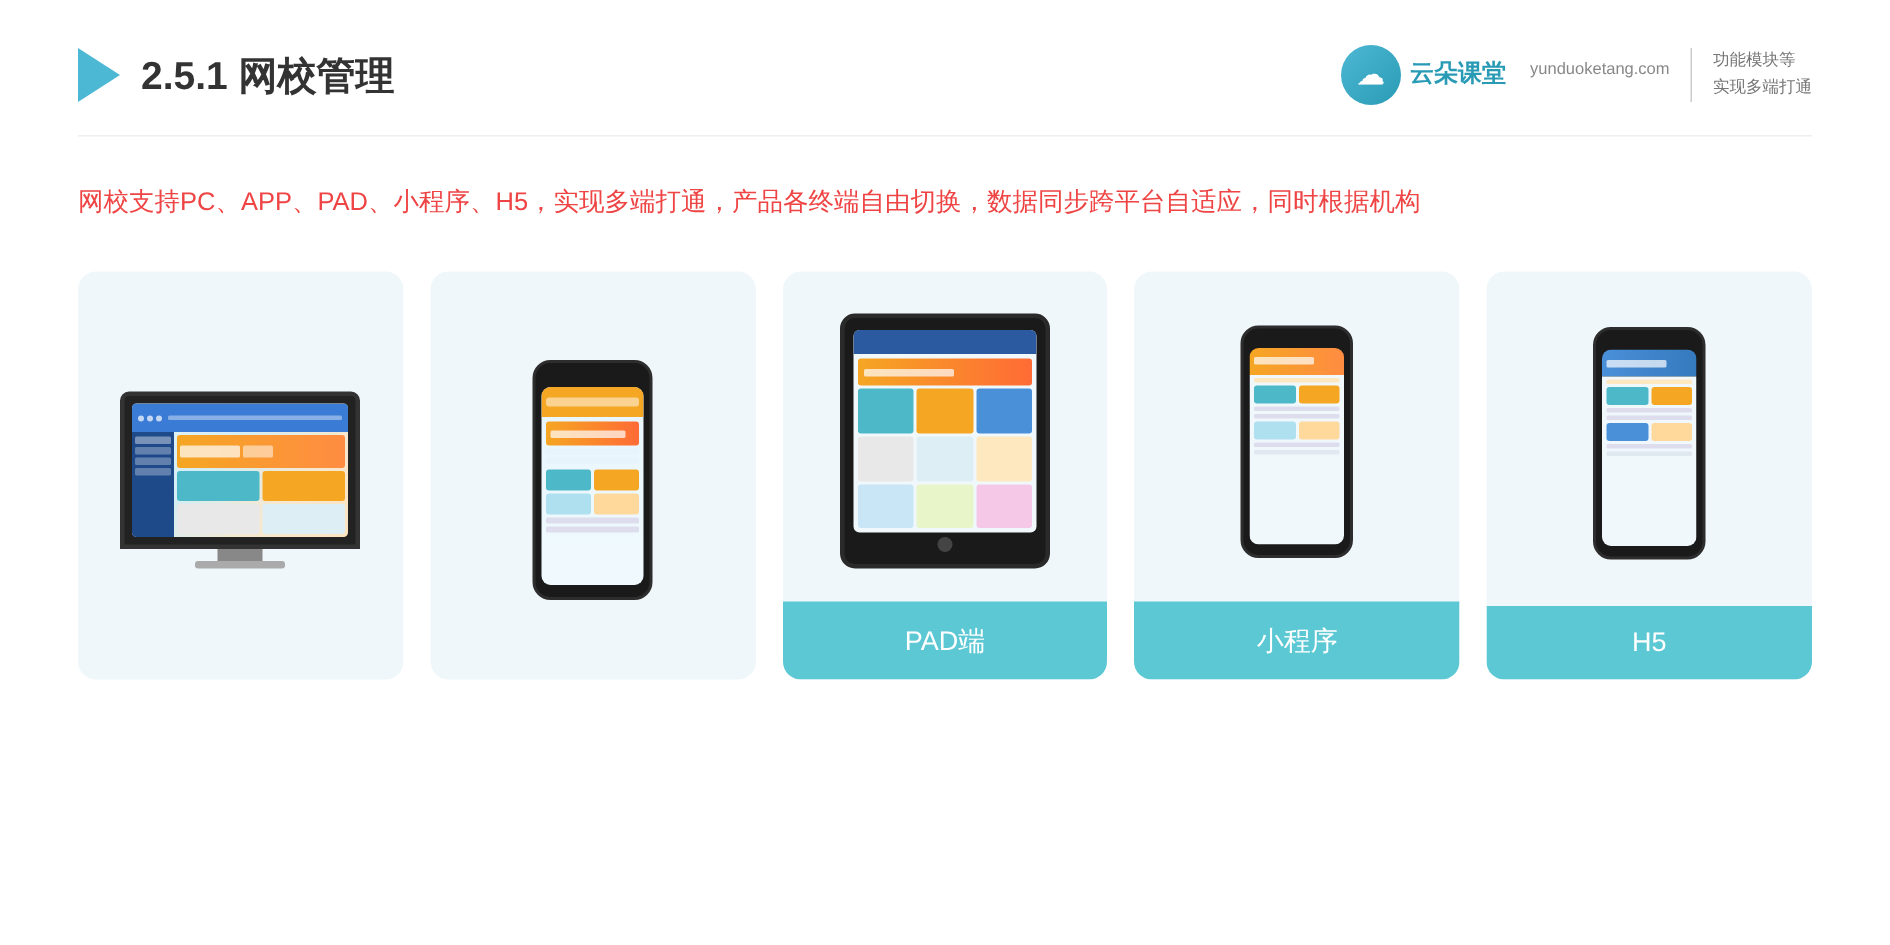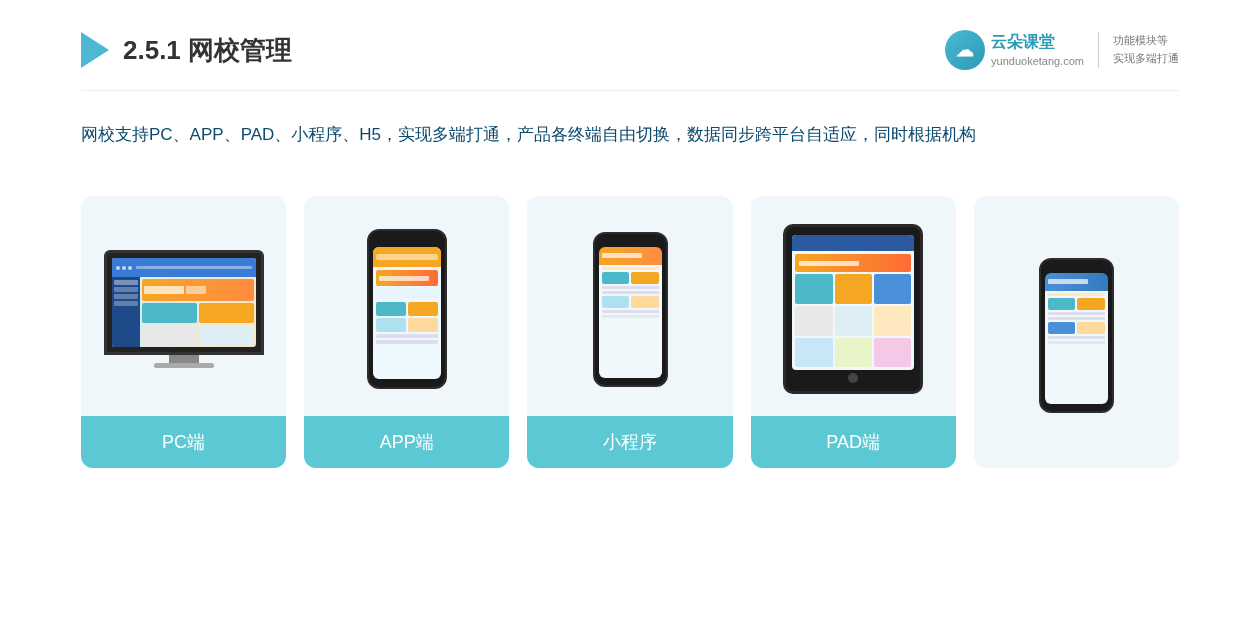--- a/index.html
+++ b/index.html
@@ -9,21 +9,21 @@
       background: #fff;
       font-family: "Microsoft YaHei", "PingFang SC", sans-serif;
       overflow: hidden;
     }
 
     .page {
       width: 1260px;
       height: 488px;
       background: #fff;
       position: relative;
-      padding: 30px 81px;
+      padding: 30px 52px;
     }
 
     
     .header {
       display: flex;
       align-items: center;
       justify-content: space-between;
       padding-bottom: 20px;
       border-bottom: 1px solid #eee;
       margin-bottom: 28px;
@@ -72,24 +72,25 @@
       display: flex;
       align-items: center;
       justify-content: center;
       color: white;
       font-size: 18px;
       font-weight: bold;
     }
 
     .brand-text {
       display: flex;
-      flex-direction: column;
+      flex-direction: row;
       font-size: 11px;
       color: #555;
       line-height: 1.4;
+      gap: 16px;
     }
 
     .brand-name {
       font-size: 16px;
       color: #2a9bb5;
       font-weight: bold;
     }
 
     .divider-line {
       width: 1px;
@@ -100,23 +101,23 @@
 
     .brand-slogan {
       font-size: 11px;
       color: #777;
       line-height: 1.6;
     }
 
     
     .description {
       font-size: 17px;
-      color: #0c4a6e;
+      color: #ef4444;
       line-height: 1.9;
-      margin-bottom: 45px;
+      margin-bottom: 30px;
     }
 
     
     .cards-container {
       display: flex;
       gap: 18px;
       justify-content: space-between;
     }
 
     .card {
@@ -440,21 +441,20 @@
                     <div style="background:#ddeef5; border-radius:2px;"></div>
                   </div>
                 </div>
               </div>
             </div>
           </div>
           <div class="pc-stand"></div>
           <div class="pc-base"></div>
         </div>
       </div>
-      <div class="card-label">PC端</div>
     </div>
 
     <div class="card">
       <div class="card-image-area">
         <div class="phone-mockup">
           <div class="phone-notch"></div>
           <div class="phone-screen">
             <div class="phone-screen-top color-orange">
               <div style="width:100%; height:6px; background:rgba(255,255,255,0.5); border-radius:2px;"></div>
             </div>
@@ -469,50 +469,20 @@
                 <div class="phone-grid-item color-orange"></div>
                 <div class="phone-grid-item color-light-blue"></div>
                 <div class="phone-grid-item color-light-orange"></div>
               </div>
               <div class="phone-row"></div>
               <div class="phone-row"></div>
             </div>
           </div>
         </div>
       </div>
-      <div class="card-label">APP端</div>
-    </div>
-
-    <div class="card">
-      <div class="card-image-area">
-        <div class="mini-phone-mockup">
-          <div class="mini-phone-notch"></div>
-          <div class="mini-phone-screen">
-            <div class="mini-screen-header" style="background: linear-gradient(90deg,#f5a623,#ff8c42);">
-              <div style="width:40px; height:5px; background:rgba(255,255,255,0.7); border-radius:1px;"></div>
-            </div>
-            <div class="mini-screen-content" style="background:#f0f8fc;">
-              <div class="mini-row" style="background:#fde8c0;"></div>
-              <div class="mini-grid">
-                <div class="mini-grid-item color-teal"></div>
-                <div class="mini-grid-item color-orange"></div>
-              </div>
-              <div class="mini-row"></div>
-              <div class="mini-row"></div>
-              <div class="mini-grid">
-                <div class="mini-grid-item color-light-blue"></div>
-                <div class="mini-grid-item color-light-orange"></div>
-              </div>
-              <div class="mini-row"></div>
-              <div class="mini-row" style="background:#e0e8f0;"></div>
-            </div>
-          </div>
-        </div>
-      </div>
-      <div class="card-label">小程序</div>
     </div>
 
     <div class="card">
       <div class="card-image-area">
         <div class="pad-mockup">
           <div class="pad-screen">
             <div class="pad-top-bar">
             </div>
             <div style="padding:3px; display:flex; flex-direction:column; gap:2px; flex:1;">
               <div style="height:18px; background:linear-gradient(90deg,#f5a623,#ff6b35); border-radius:2px; display:flex; align-items:center; padding:2px 4px;">
@@ -535,38 +505,68 @@
         </div>
       </div>
       <div class="card-label">PAD端</div>
     </div>
 
     <div class="card">
       <div class="card-image-area">
         <div class="mini-phone-mockup">
           <div class="mini-phone-notch"></div>
           <div class="mini-phone-screen">
-            <div class="mini-screen-header" style="background: linear-gradient(90deg,#4a90d9,#357abd);">
+            <div class="mini-screen-header" style="background: linear-gradient(90deg,#f5a623,#ff8c42);">
               <div style="width:40px; height:5px; background:rgba(255,255,255,0.7); border-radius:1px;"></div>
             </div>
             <div class="mini-screen-content" style="background:#f0f8fc;">
               <div class="mini-row" style="background:#fde8c0;"></div>
               <div class="mini-grid">
                 <div class="mini-grid-item color-teal"></div>
                 <div class="mini-grid-item color-orange"></div>
               </div>
               <div class="mini-row"></div>
               <div class="mini-row"></div>
               <div class="mini-grid">
+                <div class="mini-grid-item color-light-blue"></div>
+                <div class="mini-grid-item color-light-orange"></div>
+              </div>
+              <div class="mini-row"></div>
+              <div class="mini-row" style="background:#e0e8f0;"></div>
+            </div>
+          </div>
+        </div>
+      </div>
+      <div class="card-label">小程序</div>
+    </div>
+
+    <div class="card">
+      <div class="card-image-area">
+        <div class="mini-phone-mockup">
+          <div class="mini-phone-notch"></div>
+          <div class="mini-phone-screen">
+            <div class="mini-screen-header" style="background: linear-gradient(90deg,#4a90d9,#357abd);">
+              <div style="width:40px; height:5px; background:rgba(255,255,255,0.7); border-radius:1px;"></div>
+            </div>
+            <div class="mini-screen-content" style="background:#f0f8fc;">
+              <div class="mini-row" style="background:#fde8c0;"></div>
+              <div class="mini-grid">
+                <div class="mini-grid-item color-teal"></div>
+                <div class="mini-grid-item color-orange"></div>
+              </div>
+              <div class="mini-row"></div>
+              <div class="mini-row"></div>
+              <div class="mini-grid">
                 <div class="mini-grid-item color-blue"></div>
                 <div class="mini-grid-item color-light-orange"></div>
               </div>
               <div class="mini-row"></div>
               <div class="mini-row" style="background:#e0e8f0;"></div>
             </div>
           </div>
         </div>
       </div>
+      <div class="card-label">H5</div>
     </div>
 
   </div>
 
 </div>
 
 </body></html>

